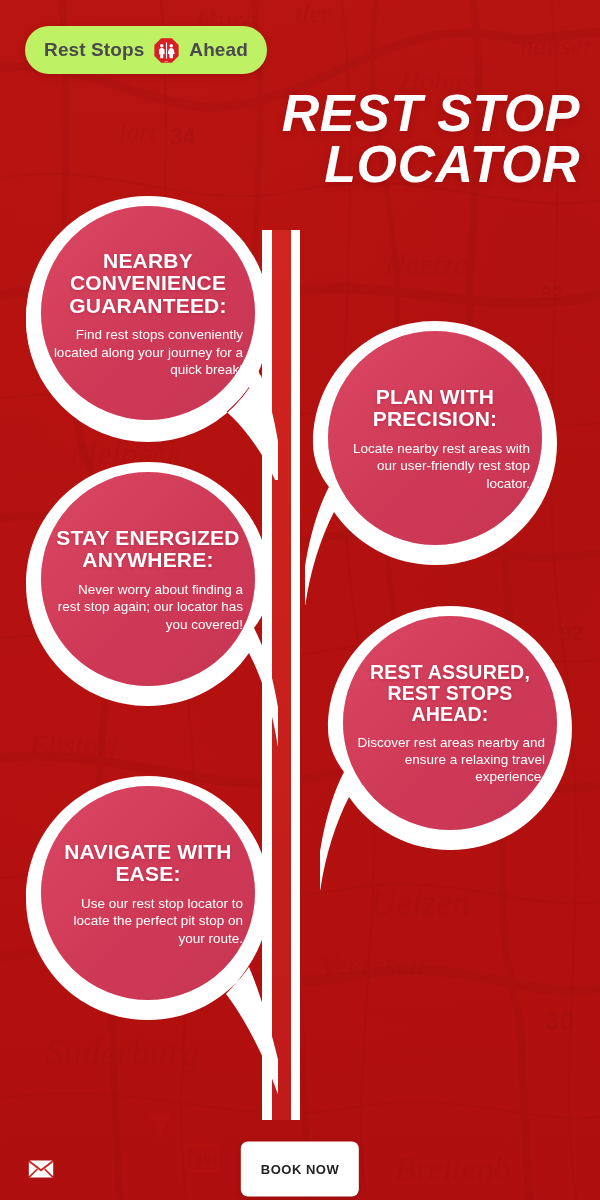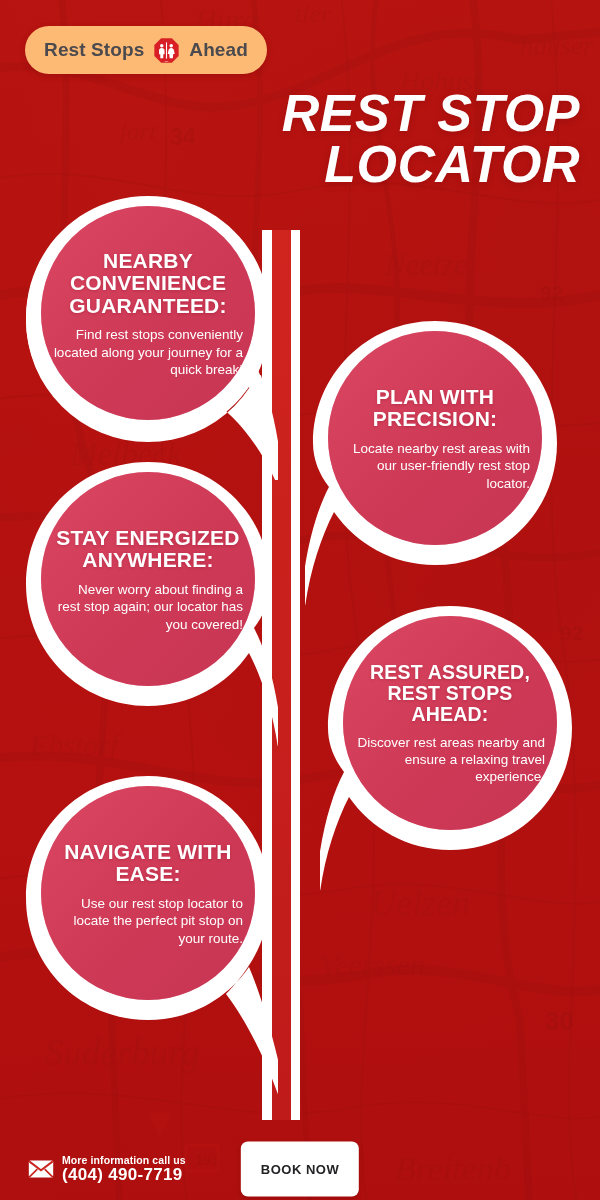--- a/index.html
+++ b/index.html
@@ -36,21 +36,21 @@
   }
   .map-veil {
     position:absolute; inset:0;
     background:linear-gradient(180deg, rgba(205,35,30,.40), rgba(190,22,22,.52));
   }
 
   
   .logo-pill {
     position:absolute; left:25px; top:26px;
     width:242px; height:48px;
-    background:#fdba74;
+    background:#bef264;
     border-radius:24px;
     display:flex; align-items:center; justify-content:center;
     gap:9px;
     box-shadow:0 2px 6px rgba(90,0,0,.22);
     z-index:6;
   }
   .logo-word {
     font-size:19px; font-weight:bold;
     color:#4a4a4f; letter-spacing:.1px;
     white-space:nowrap;
@@ -347,24 +347,20 @@
   </div>
 
   <div class="footer">
 
     <div class="foot-left">
       <svg class="mail-icon" viewBox="0 0 32 23" aria-hidden="true">
         <rect x="1" y="1" width="30" height="21" rx="2" fill="#ffffff"></rect>
         <path d="M1.5 2 L16 13 L30.5 2" fill="none" stroke="#cb2520" stroke-width="2.4"></path>
         <path d="M1.5 21.5 L11.5 11.5 M30.5 21.5 L20.5 11.5" fill="none" stroke="#cb2520" stroke-width="2"></path>
       </svg>
-      <div class="foot-left-txt">
-        <div class="foot-small">More information call us</div>
-        <div class="foot-big">(404) 490-7719</div>
-      </div>
     </div>
 
     <button class="book-btn">BOOK NOW</button>
 
 
   </div>
 
 </div>
 
 </body></html>

